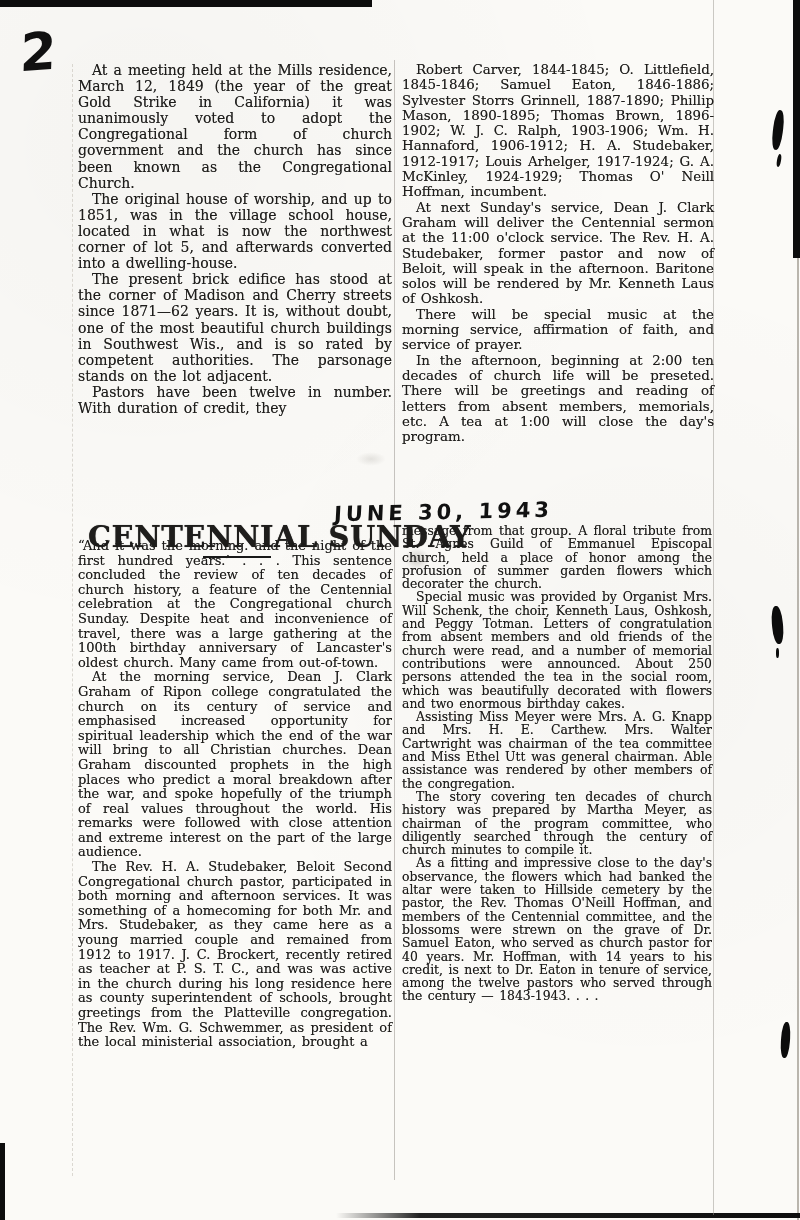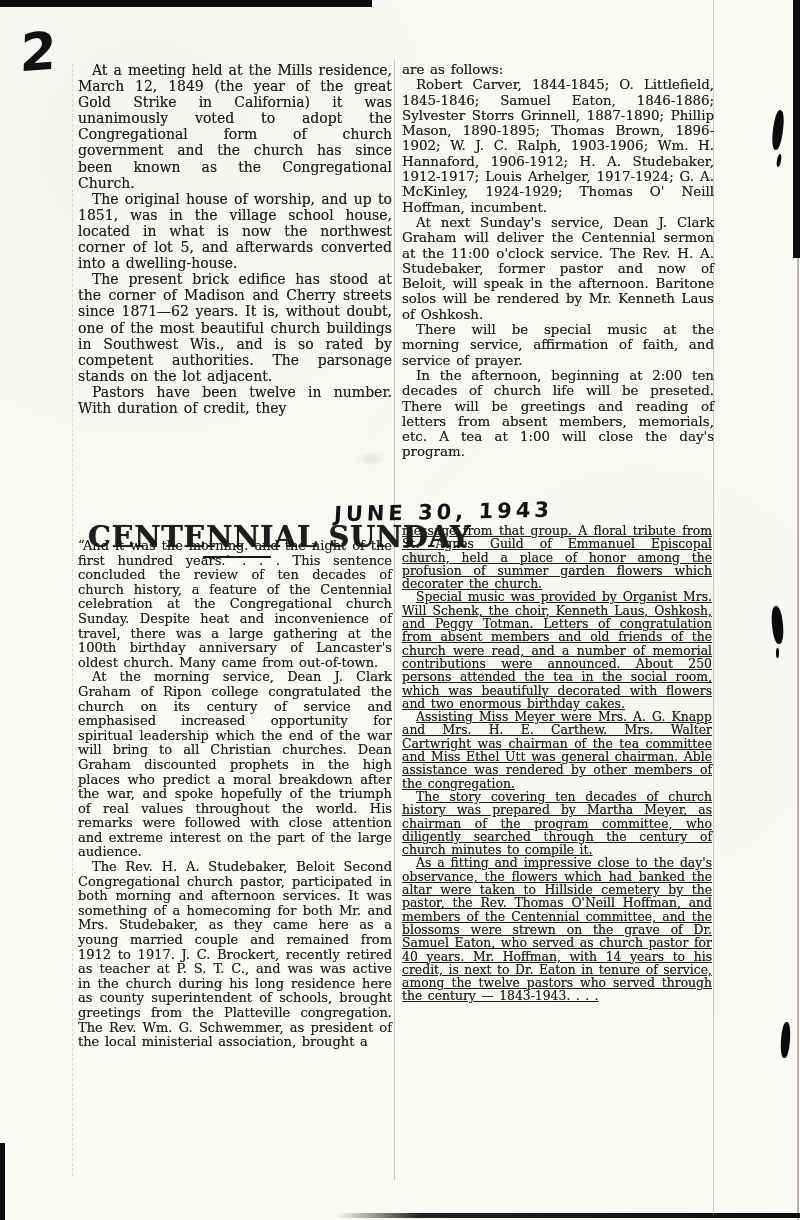--- a/index.html
+++ b/index.html
@@ -20,21 +20,21 @@
   .col p{
     margin:0;
     text-indent:14px;
     word-spacing:1.5px;
     text-shadow:0 0 0.5px rgba(20,20,20,0.55);
   }
   .col p.cont{text-indent:0;}
   .a1c1{left:78px;top:62px;width:314px;font-size:14px;line-height:16.1px;}
   .a1c2{left:402px;top:62px;width:312px;font-size:13.4px;line-height:15.3px;}
   .a2c1{left:78px;top:539px;width:314px;font-size:13px;line-height:14.6px;}
-  .a2c2{left:402px;top:524px;width:310px;font-size:12.4px;line-height:13.3px;text-decoration:underline;}
+  .a2c2{left:402px;top:524px;width:310px;font-size:12.4px;line-height:13.3px;}
   .headline{
     position:absolute;left:88px;top:520px;width:300px;text-align:center;
     font-size:29px;font-weight:bold;letter-spacing:0.5px;white-space:nowrap;
     text-shadow:0 0 0.7px rgba(0,0,0,0.8);
   }
   .headline-rule{
     position:absolute;left:203px;top:556px;width:68px;height:2px;background:#181818;
   }
   .hand{
     font-family:"DejaVu Sans","Liberation Sans",sans-serif;
@@ -100,21 +100,20 @@
 <div class="hand page-num">2</div>
 <div class="hand hand-date">JUNE 30, 1943</div>
 
 <div class="col a1c1">
   <p>At a meeting held at the Mills residence, March 12, 1849 (the year of the great Gold Strike in California) it was unanimously voted to adopt the Congregational form of church government and the church has since been known as the Congregational Church.</p>
   <p>The original house of worship, and up to 1851, was in the village school house, located in what is now the northwest corner of lot 5, and afterwards converted into a dwelling-house.</p>
   <p>The present brick edifice has stood at the corner of Madison and Cherry streets since 1871—62 years. It is, without doubt, one of the most beautiful church buildings in Southwest Wis., and is so rated by competent authorities. The parsonage stands on the lot adjacent.</p>
   <p>Pastors have been twelve in number. With duration of credit, they</p>
 </div>
 <div class="col a1c2">
-  <p class="cont">are as follows:</p>
   <p>Robert Carver, 1844-1845; O. Littlefield, 1845-1846; Samuel Eaton, 1846-1886; Sylvester Storrs Grinnell, 1887-1890; Phillip Mason, 1890-1895; Thomas Brown, 1896-1902; W. J. C. Ralph, 1903-1906; Wm. H. Hannaford, 1906-1912; H. A. Studebaker, 1912-1917; Louis Arhelger, 1917-1924; G. A. McKinley, 1924-1929; Thomas O' Neill Hoffman, incumbent.</p>
   <p>At next Sunday's service, Dean J. Clark Graham will deliver the Centennial sermon at the 11:00 o'clock service. The Rev. H. A. Studebaker, former pastor and now of Beloit, will speak in the afternoon. Baritone solos will be rendered by Mr. Kenneth Laus of Oshkosh.</p>
   <p>There will be special music at the morning service, affirmation of faith, and service of prayer.</p>
   <p>In the afternoon, beginning at 2:00 ten decades of church life will be preseted. There will be greetings and reading of letters from absent members, memorials, etc. A tea at 1:00 will close the day's program.</p>
 </div>
 
 <div class="headline">CENTENNIAL SUNDAY</div>
 <div class="headline-rule"></div>
 
 <div class="col a2c1">

